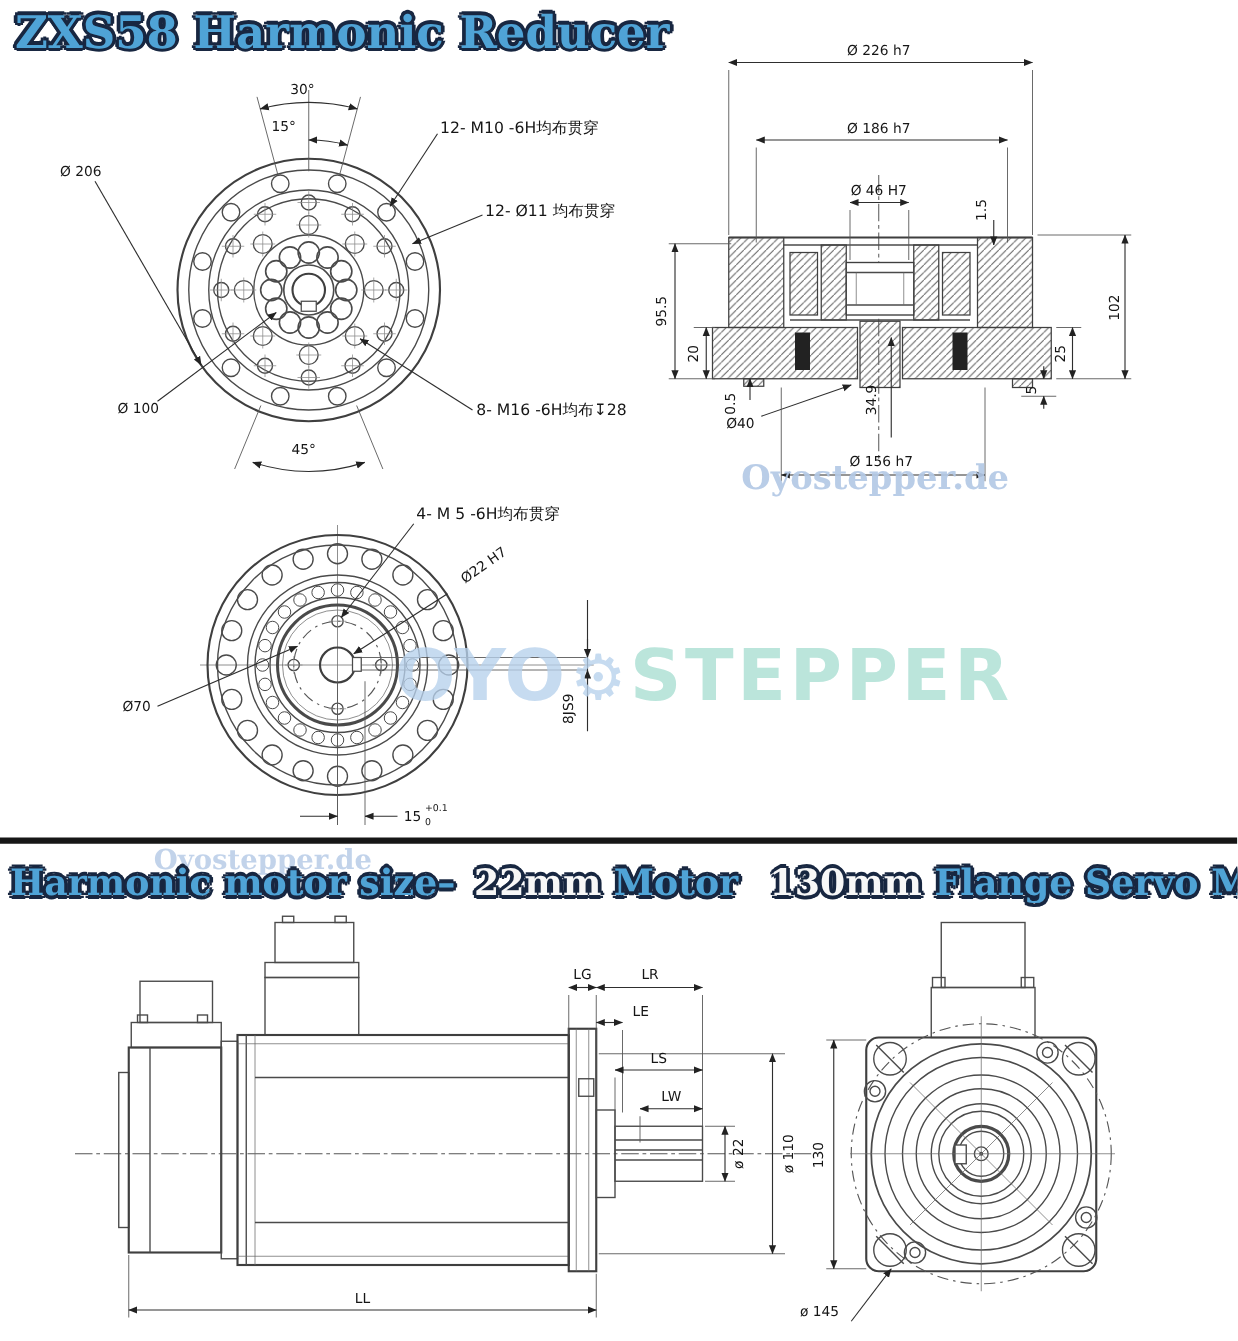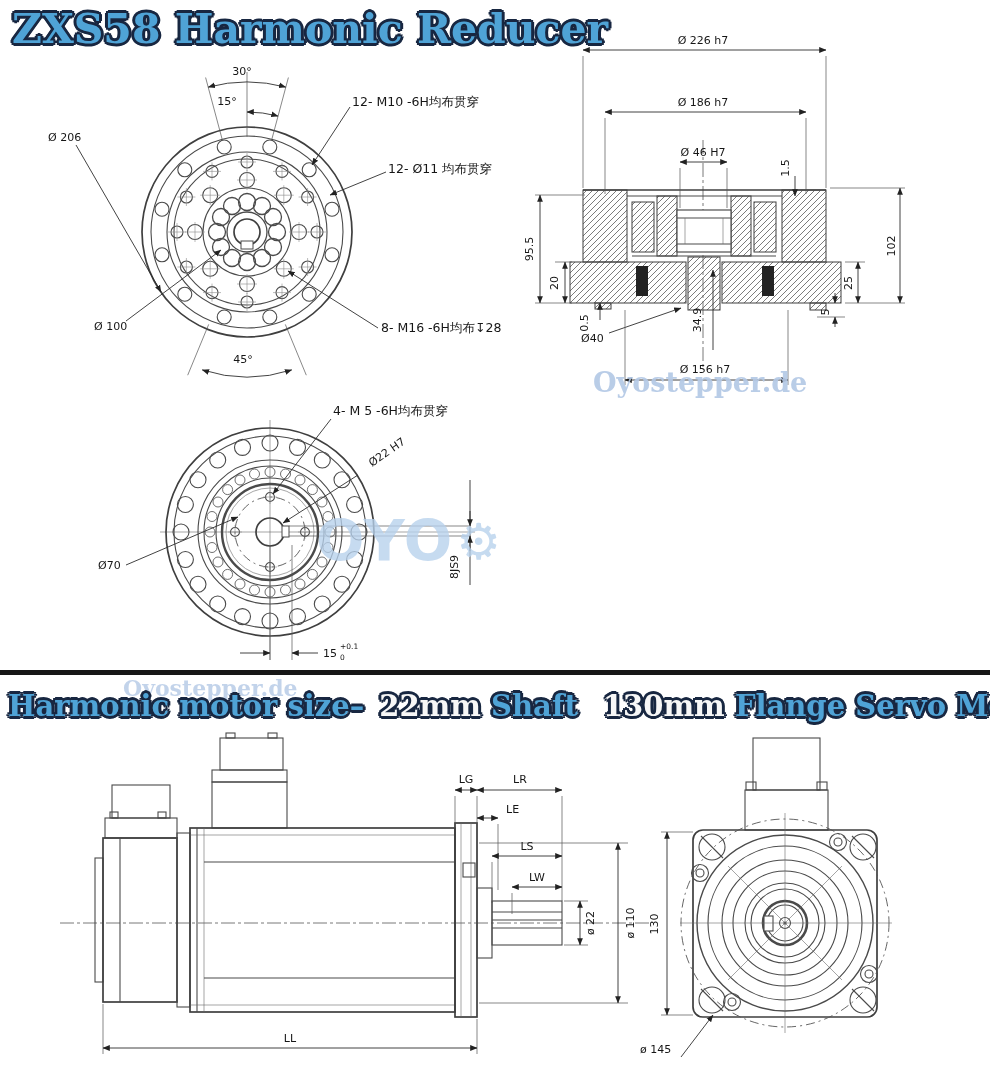--- a/index.html
+++ b/index.html
@@ -2,21 +2,21 @@
 <html><head>
 <meta charset="utf-8">
 <style>
   html,body{margin:0;padding:0;background:#fff;}
   .canvas{position:relative;width:990px;height:1073px;background:#ffffff;overflow:hidden;
           font-family:"DejaVu Sans",sans-serif;}
   .abs{position:absolute;}
   .title{font-family:"DejaVu Serif",serif;font-weight:bold;color:#4fa3d6;white-space:nowrap;
          text-shadow:-2px -2px 0 #182741,2px -2px 0 #182741,-2px 2px 0 #182741,2px 2px 0 #182741,
                      -3px 0 0 #182741,3px 0 0 #182741,0 -3px 0 #182741,0 3px 0 #182741;}
-  .t1{left:12px;top:5px;font-size:41px;text-align:center;}
+  .t1{left:12px;top:5px;font-size:36px;text-align:center;}
   .t2{left:8px;top:689px;font-size:29px;}
   .t2 .hl{color:#f7f7f7;margin-left:15px;}
   .wm-site{font-family:"DejaVu Serif",serif;font-weight:bold;color:#b4c9e6;opacity:.92;white-space:nowrap;}
   .wm1{left:593px;top:367px;font-size:27px;}
   .wm2{left:123px;top:675px;font-size:22px;opacity:.8;}
   .divider{left:0;top:670px;width:990px;height:5px;background:#161616;}
   .logo{left:316px;top:489px;display:flex;align-items:center;opacity:.78;margin-top:24px;}
   .logo .oyo{font-weight:bold;font-size:57px;color:#b7d1ec;letter-spacing:1px;line-height:1;}
   .logo .gear{font-size:50px;color:#b7d1ec;margin:0 3px;line-height:1;}
   .logo .stp{font-weight:bold;font-size:57px;color:#a8ded2;letter-spacing:3px;line-height:1;}
@@ -352,27 +352,28 @@
     <text class="dim" transform="translate(428,172) rotate(-90)" text-anchor="middle">8JS9</text>
     <text class="dim" x="293" y="262">15</text>
     <text class="dimS" x="310" y="254">+0.1</text>
     <text class="dimS" x="310" y="265">0</text>
   </svg>
 
   <div class="abs wm-site wm1">Oyostepper.de</div>
   <div class="abs logo">
     <span class="oyo">OYO</span>
     <span class="gear">⚙</span>
+    <span class="stp">STEPPER</span>
   </div>
 
   <div class="abs title t1">ZXS58 Harmonic Reducer</div>
 
   <div class="abs wm-site wm2">Oyostepper.de</div>
   <div class="abs divider"></div>
-  <div class="abs title t2"><span>Harmonic motor size–</span><span class="hl">22mm</span><span> Shaft </span><span class="hl">130mm</span><span> Flange Servo Motor</span></div>
+  <div class="abs title t2"><span>Harmonic motor size–</span><span class="hl">22mm</span><span> Motor </span><span class="hl">130mm</span><span> Flange Servo Motor</span></div>
 
   <svg class="abs" style="left:40px;top:728px" width="950" height="345" viewBox="0 0 950 345">
     <defs>
       <marker id="arrD" viewBox="0 0 10 10" refX="9.5" refY="5" markerWidth="8" markerHeight="8" orient="auto-start-reverse">
         <path d="M0 1 L10 5 L0 9 z" fill="#222"></path>
       </marker>
     </defs>
 
     <line x1="20" y1="195" x2="610" y2="195" class="cl"></line>
 

